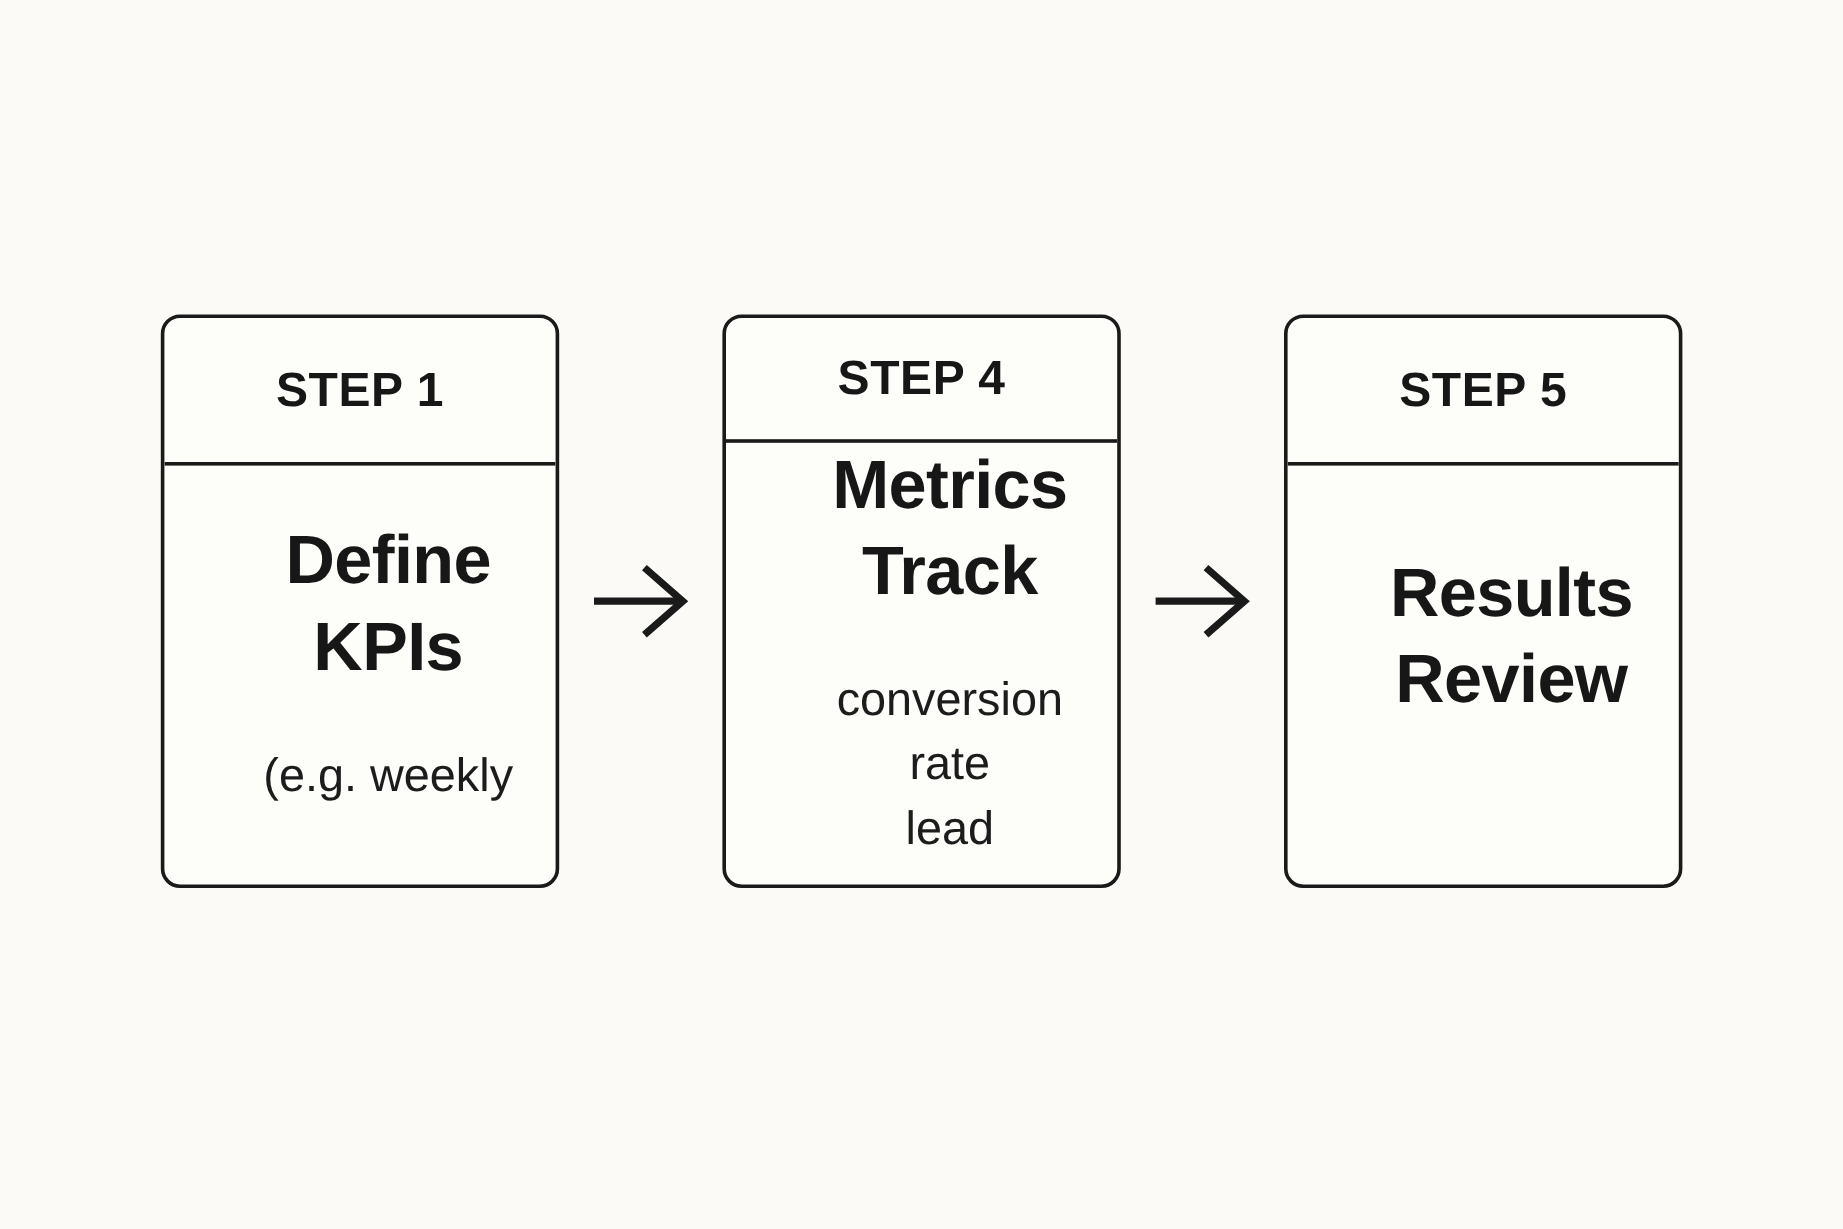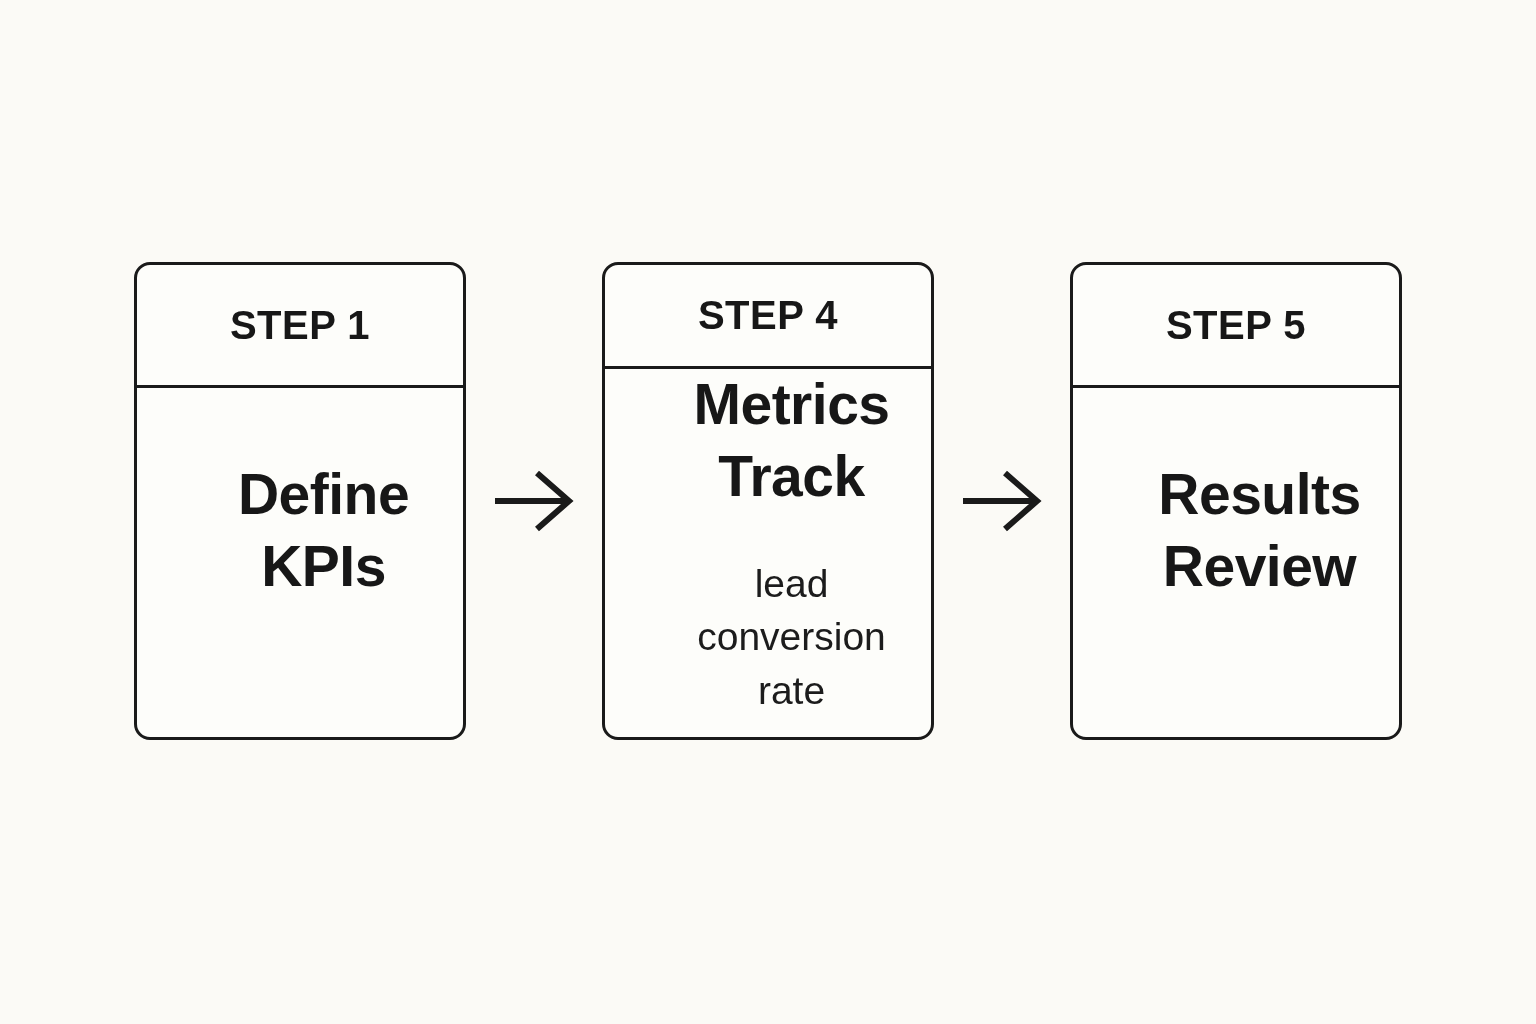--- a/index.html
+++ b/index.html
@@ -86,20 +86,21 @@
   <div class="step-card">
     <div class="step-header">
       <span class="step-label">STEP 1</span>
     </div>
     <div class="step-body">
       <div class="step-title">
         <div>Define</div>
         <div>KPIs</div>
       </div>
       <div class="step-subtitle">
+        <div>(e.g. weekly</div>
       </div>
     </div>
   </div>
 
   <div class="arrow">
     <svg width="84" height="64" viewBox="0 0 84 64" fill="none" xmlns="http://www.w3.org/2000/svg">
       <line x1="3" y1="32" x2="74" y2="32" stroke="#1A1A1A" stroke-width="6"></line>
       <polyline points="45,4 77,32 45,60" stroke="#1A1A1A" stroke-width="6" fill="none" stroke-linejoin="miter"></polyline>
     </svg>
   </div>
@@ -107,22 +108,22 @@
   <div class="step-card">
     <div class="step-header">
       <span class="step-label">STEP 4</span>
     </div>
     <div class="step-body">
       <div class="step-title">
         <div>Metrics</div>
         <div>Track</div>
       </div>
       <div class="step-subtitle">
+        <div>conversion rate</div>
         <div>lead</div>
-        <div>conversion rate</div>
       </div>
     </div>
   </div>
 
   <div class="arrow">
     <svg width="84" height="64" viewBox="0 0 84 64" fill="none" xmlns="http://www.w3.org/2000/svg">
       <line x1="3" y1="32" x2="74" y2="32" stroke="#1A1A1A" stroke-width="6"></line>
       <polyline points="45,4 77,32 45,60" stroke="#1A1A1A" stroke-width="6" fill="none" stroke-linejoin="miter"></polyline>
     </svg>
   </div>

